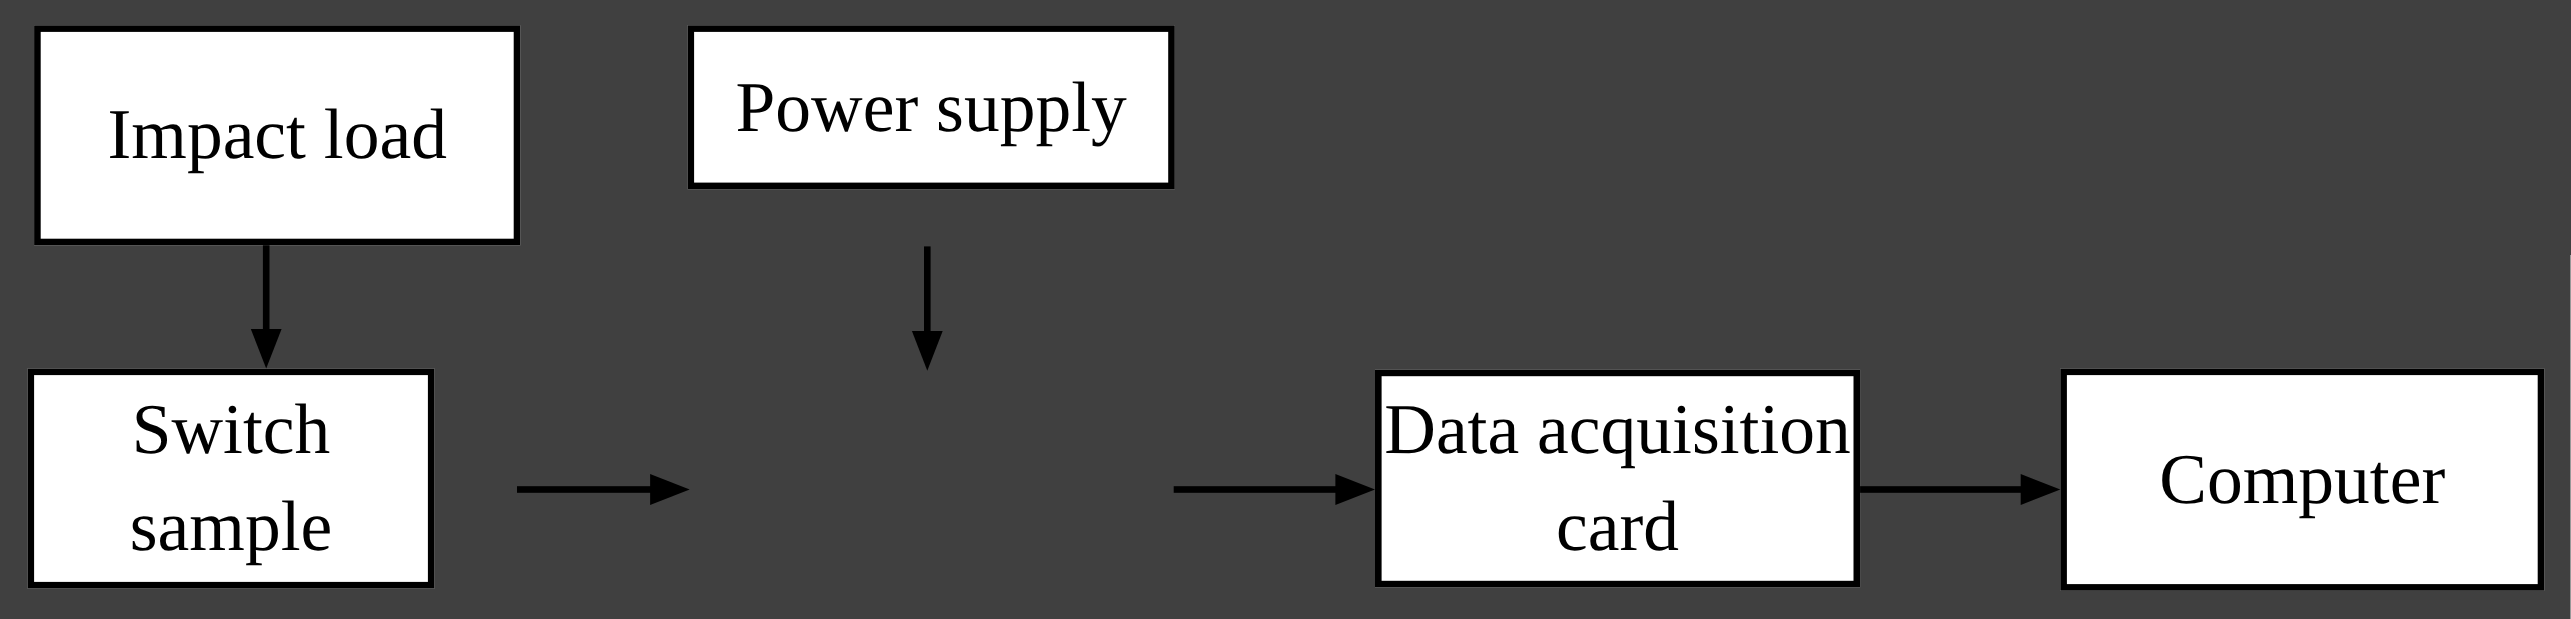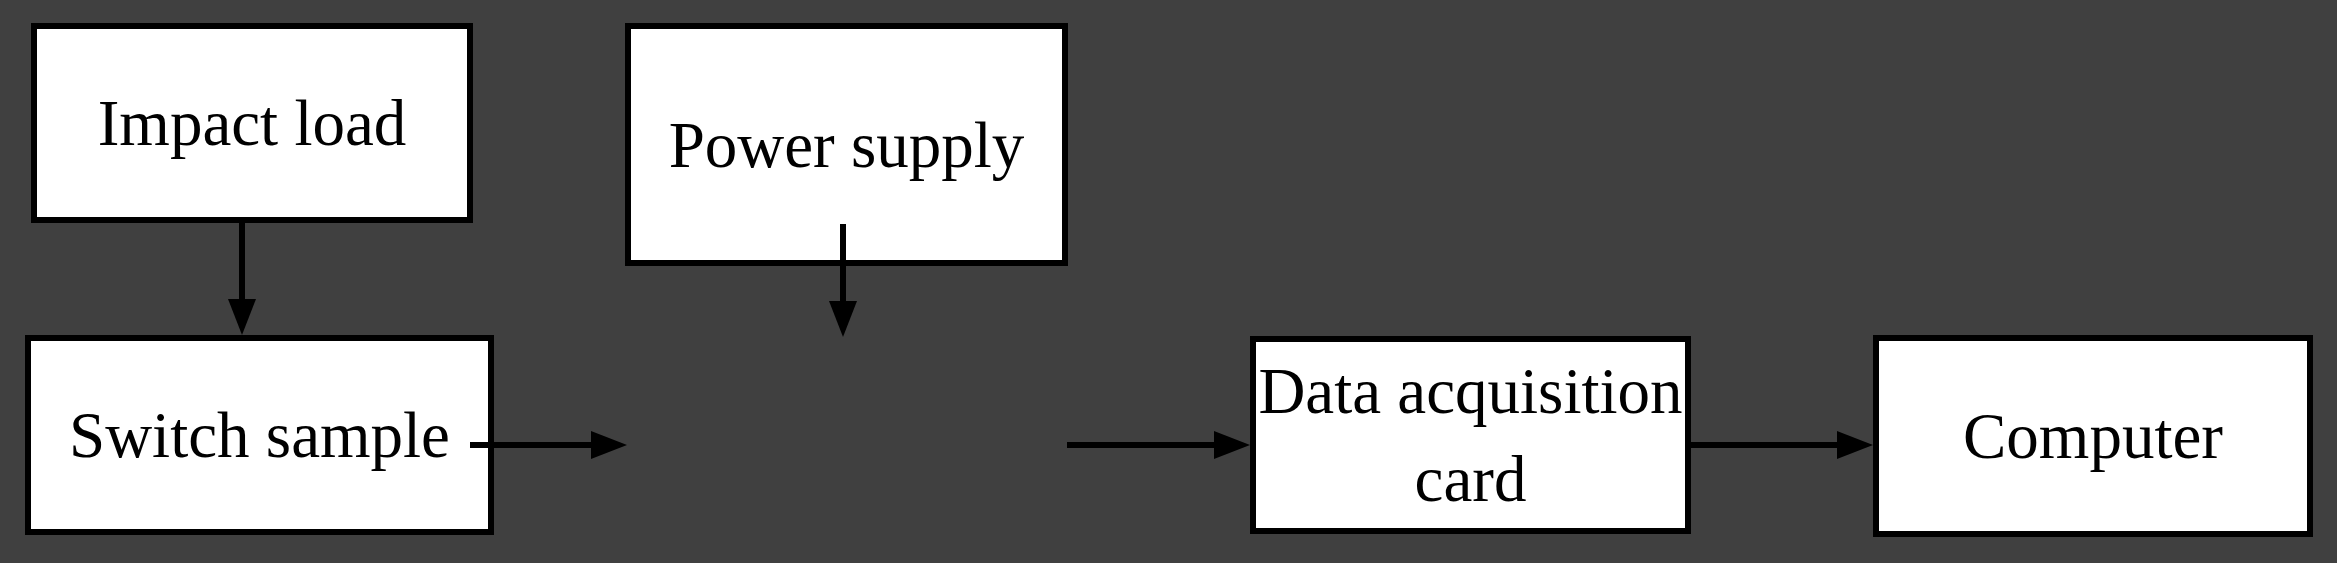--- a/index.html
+++ b/index.html
@@ -36,22 +36,22 @@
   }
   .head-down {
     position: absolute; width: 0; height: 0;
     border-left: 14px solid transparent;
     border-right: 14px solid transparent;
     border-top: 36px solid #000000;
   }
 
   
   #node-impact   { left: 31px;   top: 23px;  width: 442px; height: 200px; }
-  #node-power    { left: 625px;  top: 23px;  width: 443px; height: 243px; }
-  #node-switch   { left: 25px;   top: 335px; width: 469px; height: 200px; }
+  #node-power    { left: 625px;  top: 23px;  width: 443px; height: 149px; }
+  #node-switch   { left: 25px;   top: 335px; width: 370px; height: 200px; }
   #node-test     { left: 627px;  top: 337px; width: 440px; height: 198px; }
   #node-daq      { left: 1250px; top: 336px; width: 441px; height: 198px; }
   #node-computer { left: 1873px; top: 335px; width: 440px; height: 202px; }
 
   
   #edge-impact-switch-line { left: 239px; top: 223px; height: 77px; }
   #edge-impact-switch-head { left: 228px; top: 299px; }
   #edge-power-test-line    { left: 840px; top: 224px; height: 78px; }
   #edge-power-test-head    { left: 829px; top: 301px; }
   #edge-switch-test-line   { left: 470px;  top: 442px; width: 123px; }

